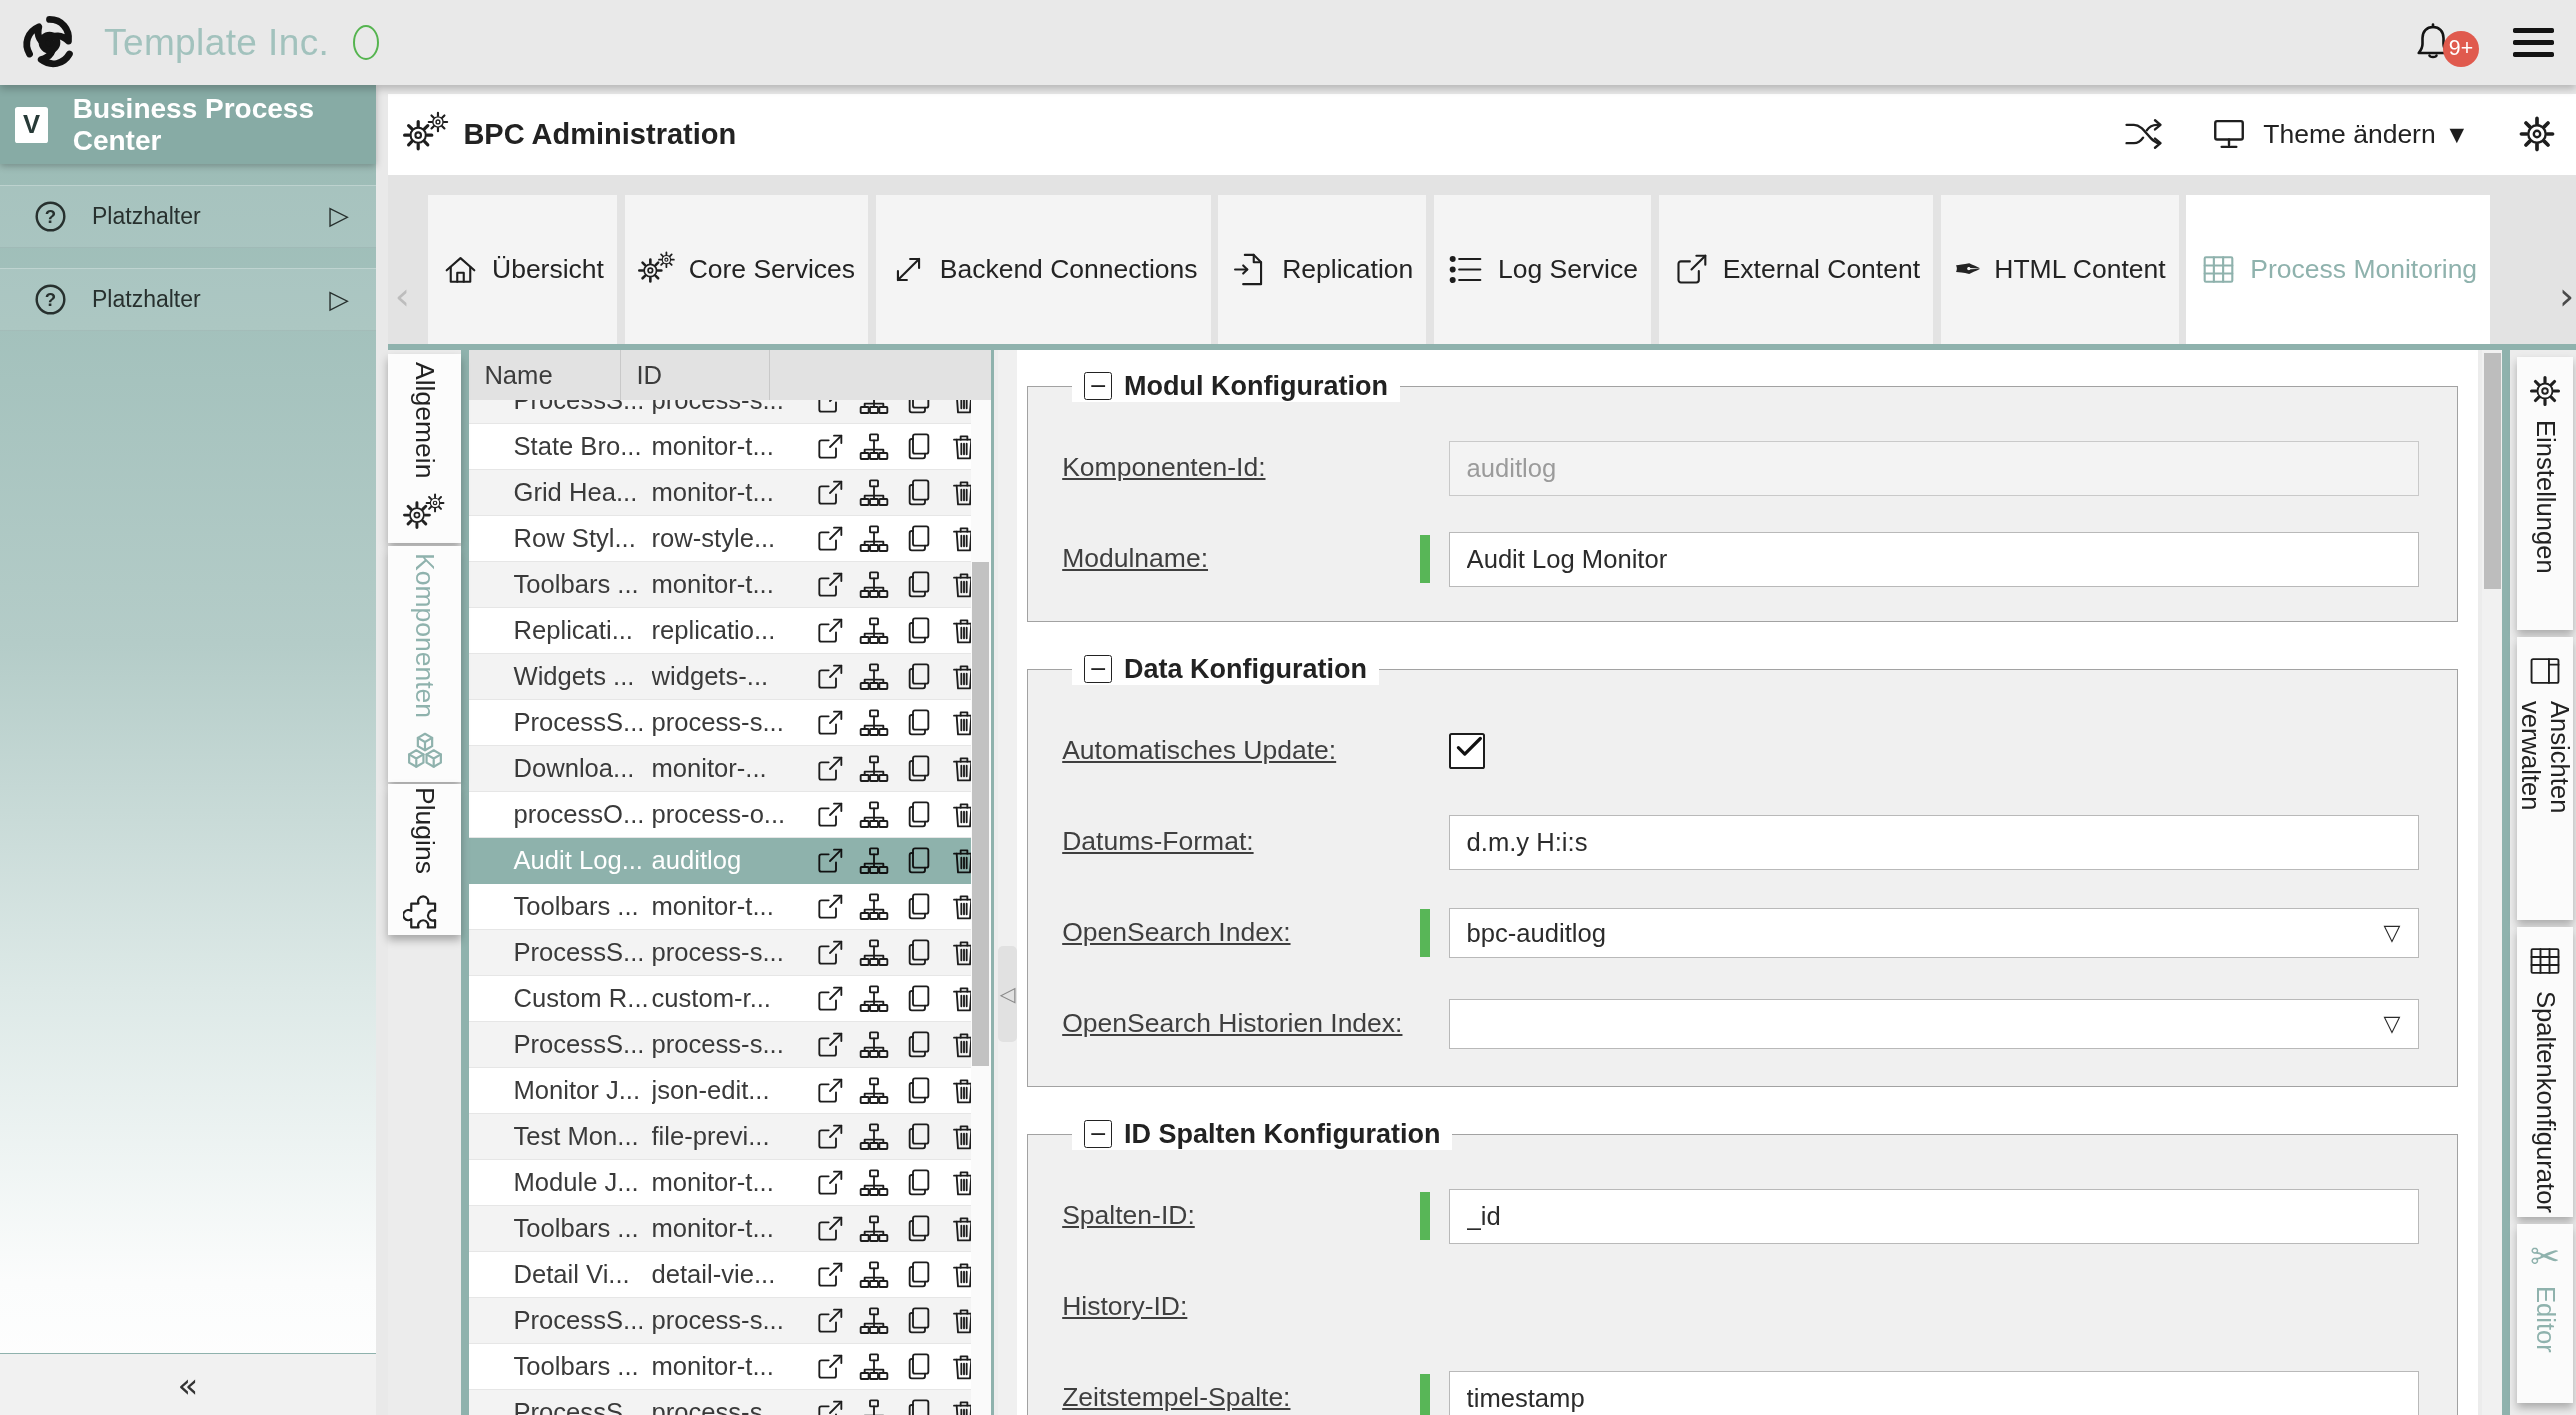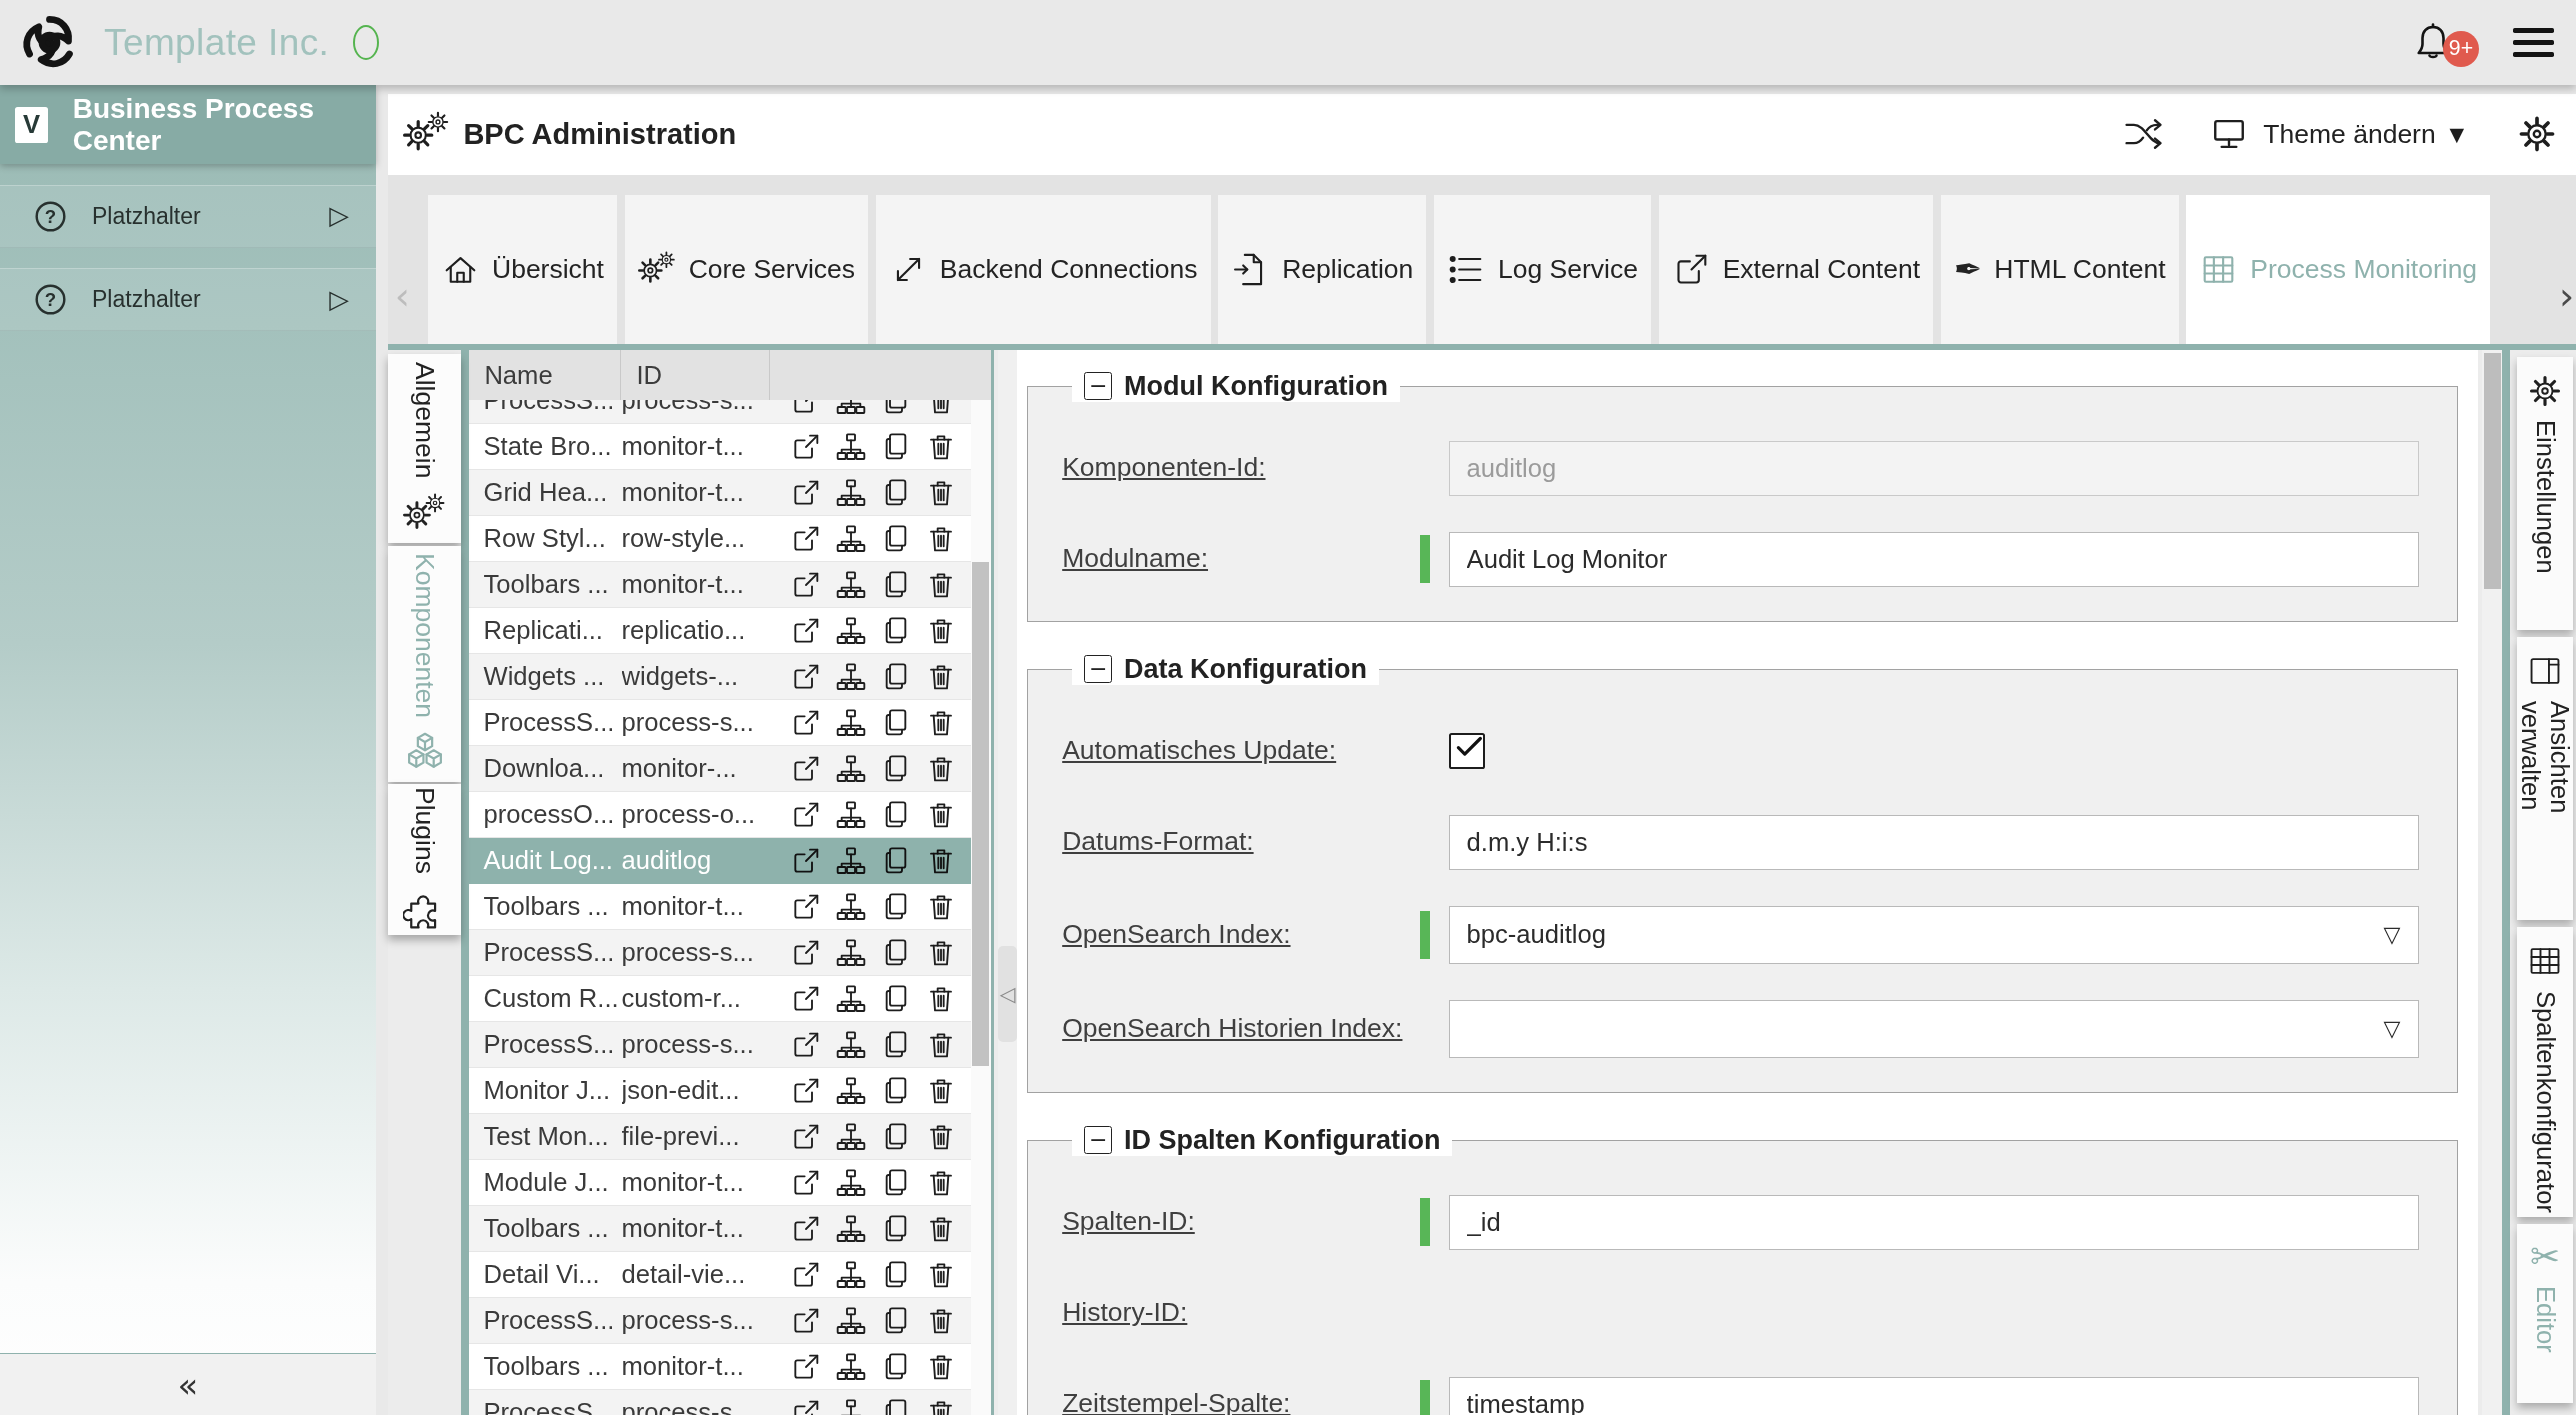--- a/index.html
+++ b/index.html
@@ -63,21 +63,21 @@
   .vtab .icon{width:44px;height:44px;color:#222;}
   .vtab.active .vlbl{color:#8fb2ad;}
   .vtab.active .icon{color:#8fb2ad;}
 
   
   #table-panel{position:absolute;left:73px;top:0;width:533px;height:1149px;background:#fff;border-left:8.5px solid #8fb2ad;border-right:3.4px solid #8fb2ad;border-bottom:5.1px solid #8fb2ad;box-sizing:border-box;}
   #table-header{position:absolute;left:0;top:0;right:0;height:50px;background:#e2e2e2;border-bottom:0.9px solid #c6c6c6;display:flex;font-size:25.6px;color:#3c3c3c;}
   .th{display:flex;align-items:center;padding-left:15.4px;box-sizing:border-box;border-right:0.9px solid #c9c9c9;cursor:pointer;}
   .th:last-child{border-right:none;}
   #rows-viewport{position:absolute;left:0;top:50px;right:20.5px;bottom:79px;overflow:hidden;}
-  .trow{height:46px;display:flex;align-items:center;font-size:25.6px;color:#3a3a3a;border-bottom:0.9px solid #e6e6e6;box-sizing:border-box;cursor:pointer;}
+  .trow{height:46px;display:flex;align-items:center;font-size:25.6px;color:#3a3a3a;border-bottom:0.9px solid #e6e6e6;box-sizing:border-box;cursor:pointer;padding-left:30px;}
   .trow.alt{background:#f3f3f3;}
   .trow.sel{background:#8eb2ac;color:#fff;border-bottom:0.9px solid #8eb2ac;}
   .tname{width:138px;padding-left:14.5px;flex:0 0 auto;overflow:hidden;white-space:nowrap;}
   .tid{width:162px;flex:0 0 auto;overflow:hidden;white-space:nowrap;}
   .ticons{margin-left:auto;display:flex;gap:12.8px;padding-right:13.7px;}
   .ticon{width:32px;height:32px;color:#1d1d1d;cursor:pointer;}
   .trow.sel .ticon{color:#111;}
   .partial{overflow:hidden;}
   #tscroll{position:absolute;right:0;top:50px;width:20.5px;bottom:79px;background:#fafafa;}
   #tscroll-thumb{position:absolute;left:1.7px;width:17px;background:#c2c2c2;}
@@ -91,21 +91,21 @@
   fieldset.fs{position:relative;margin:20.5px 20.5px 32px 10.2px;border:0.9px solid #a2a2a2;background:#f0f0f0;padding:39px 38px 34px 34px;}
   fieldset.fs legend{display:flex;align-items:center;gap:12px;font-size:27px;font-weight:bold;color:#222;background:#fff;padding:0 12px;margin-left:10.2px;}
   .collapse-box{width:25.6px;height:25.6px;border:1.7px solid #222;border-radius:2.6px;display:flex;align-items:center;justify-content:center;font-size:22px;font-weight:normal;cursor:pointer;}
   .frow{display:flex;align-items:center;min-height:55px;margin-bottom:36px;}
   .frow:last-child{margin-bottom:0;}
   .flabel{width:358px;flex:0 0 auto;font-size:26.5px;color:#3f3f3f;line-height:1.35;text-decoration:underline;}
   .findicator{width:9.4px;height:48px;flex:0 0 auto;margin-right:19px;background:transparent;}
   .findicator.valid{background:#58b657;}
   .finput{flex:1;height:55px;border:0.9px solid #b9b9b9;background:#fff;font-size:25.6px;color:#2b2b2b;padding:0 17px;box-sizing:border-box;font-family:inherit;outline:none;}
   .finput.disabled{background:#f3f3f3;color:#9b9b9b;border-color:#c9c9c9;}
-  .fselect{flex:1;height:58px;border:0.9px solid #b9b9b9;background:#fff;display:flex;align-items:center;box-sizing:border-box;cursor:pointer;}
+  .fselect{flex:1;height:50px;border:0.9px solid #b9b9b9;background:#fff;display:flex;align-items:center;box-sizing:border-box;cursor:pointer;}
   .fselect .val{flex:1;font-size:25.6px;color:#2b2b2b;padding-left:17px;}
   .fselect .arr{font-size:22px;color:#2b2b2b;padding-right:17px;}
   .fcheckbox{width:32px;height:32px;border:2.6px solid #1d1d1d;border-radius:2.6px;position:relative;cursor:pointer;background:#fff;}
   .fcheckbox .icon{position:absolute;left:1.7px;top:-5.1px;width:34px;height:34px;color:#111;}
 
   
   #form-scroll{position:absolute;left:2094px;top:0;width:20.5px;height:1067px;background:#f1f1f1;}
   #form-scroll-thumb{position:absolute;left:1.7px;top:3.4px;width:17px;height:236px;background:#bdbdbd;}
   #form-right-border{position:absolute;left:2114px;top:0;width:7.7px;height:1149px;background:#8fb2ad;}
 

